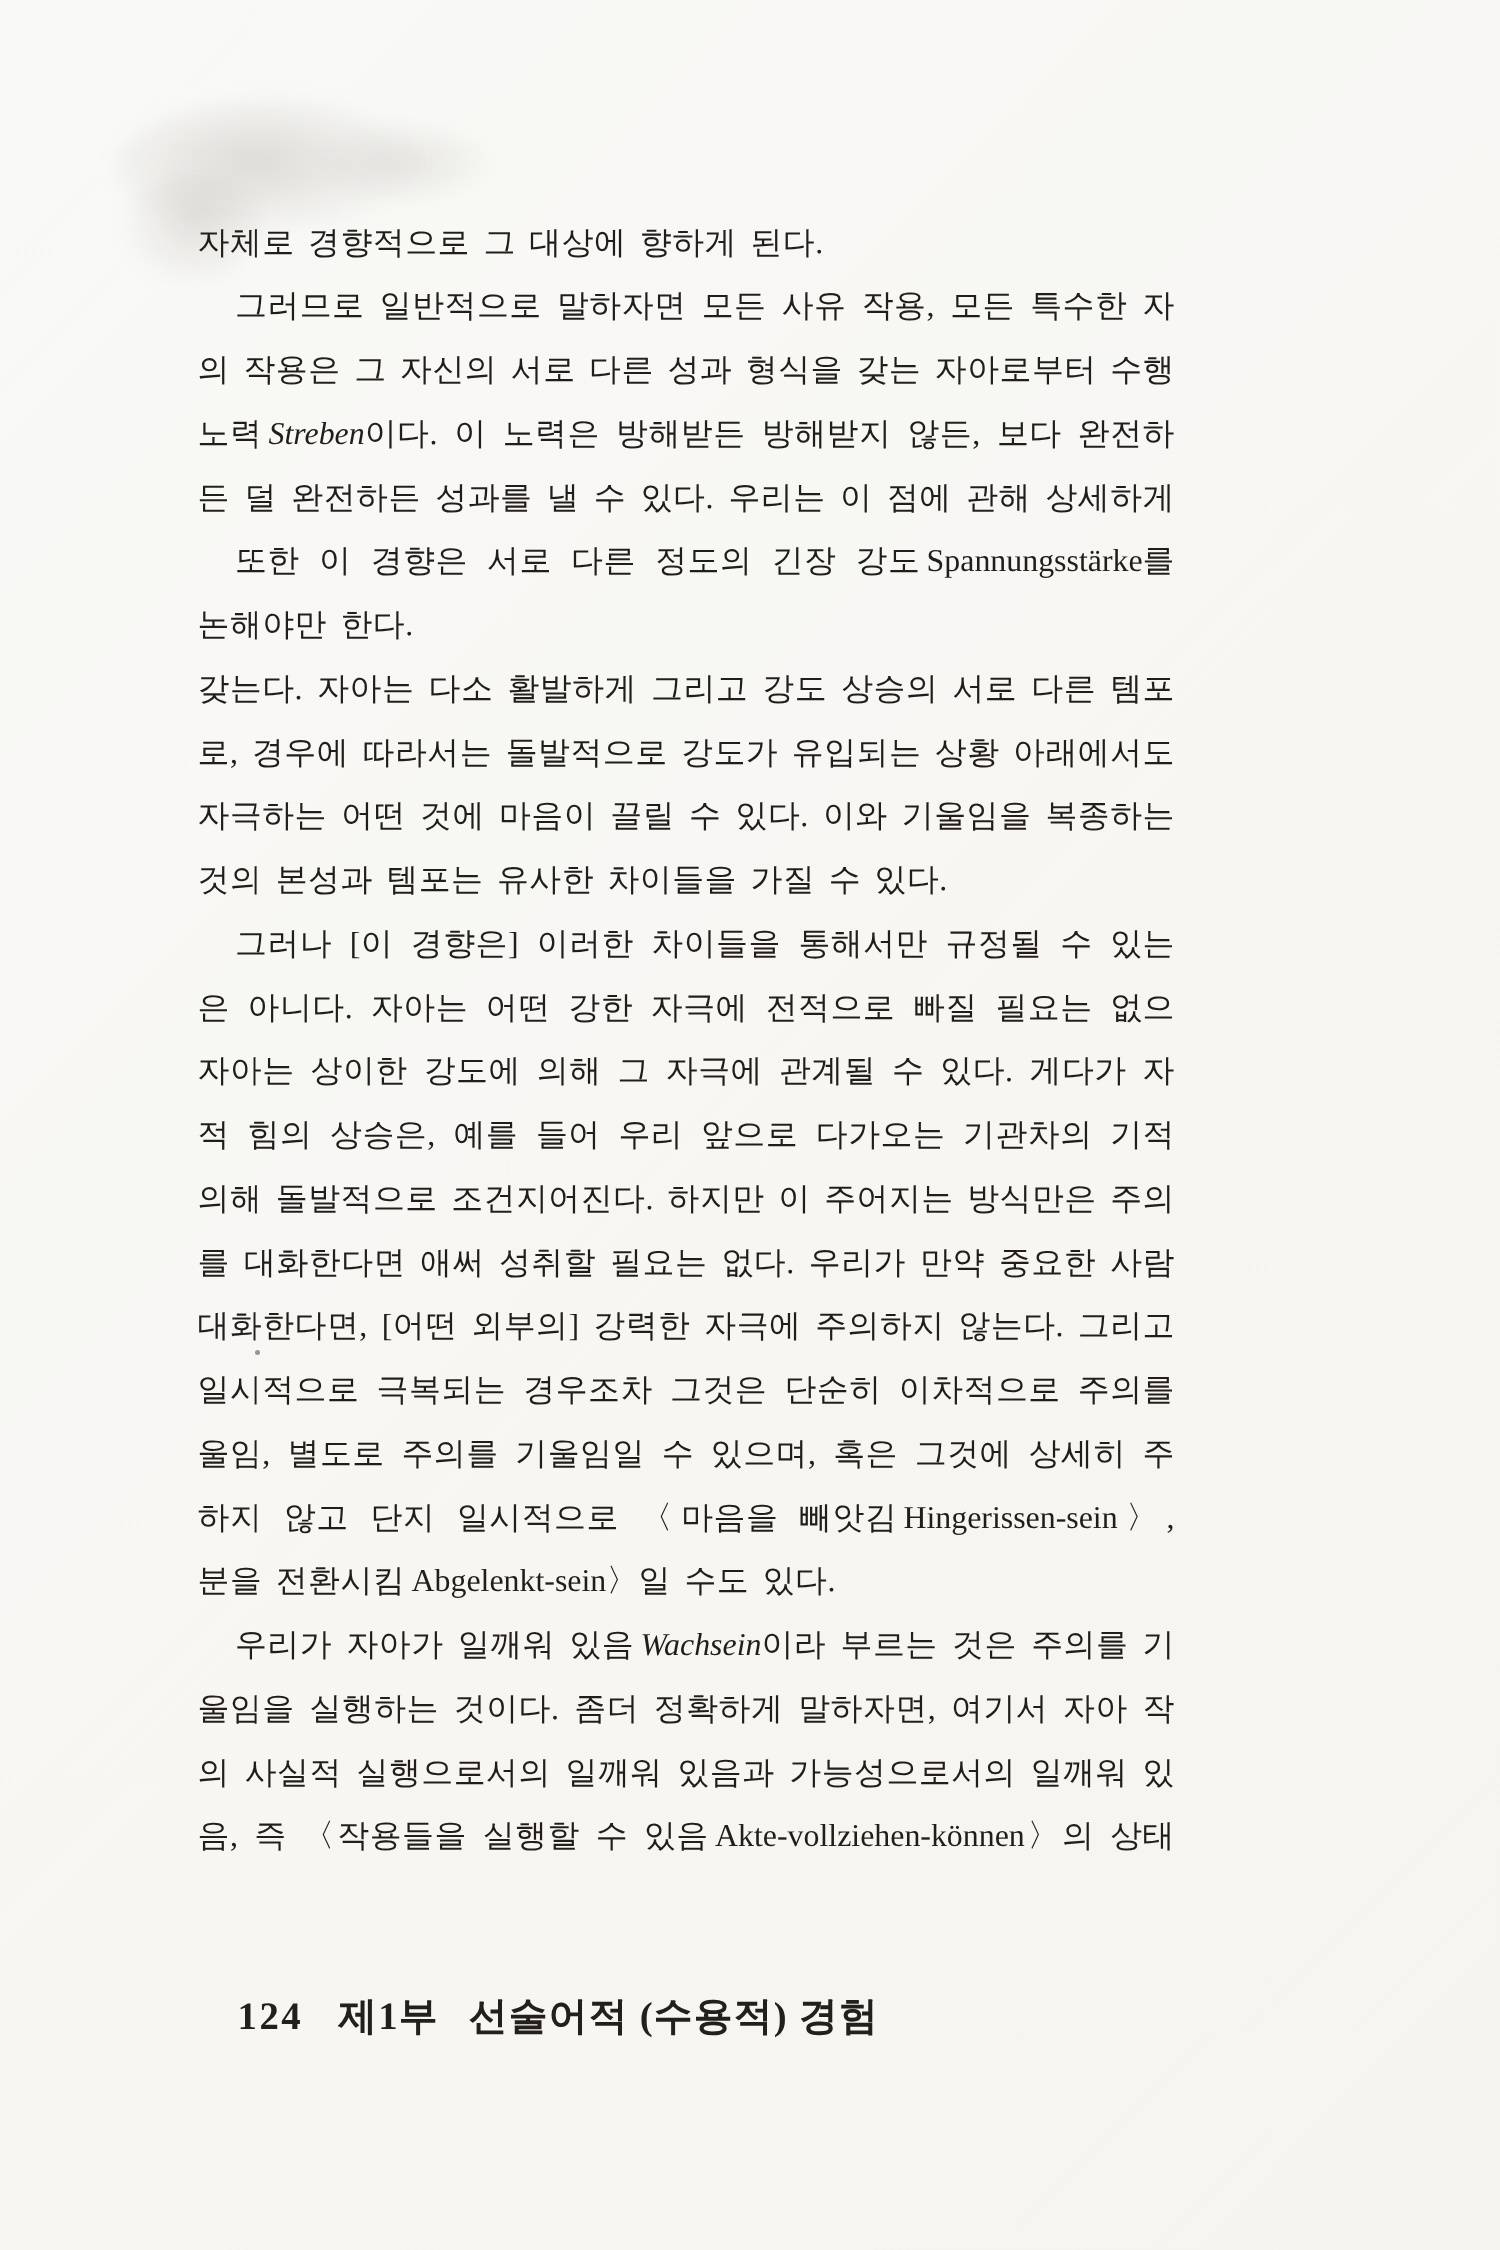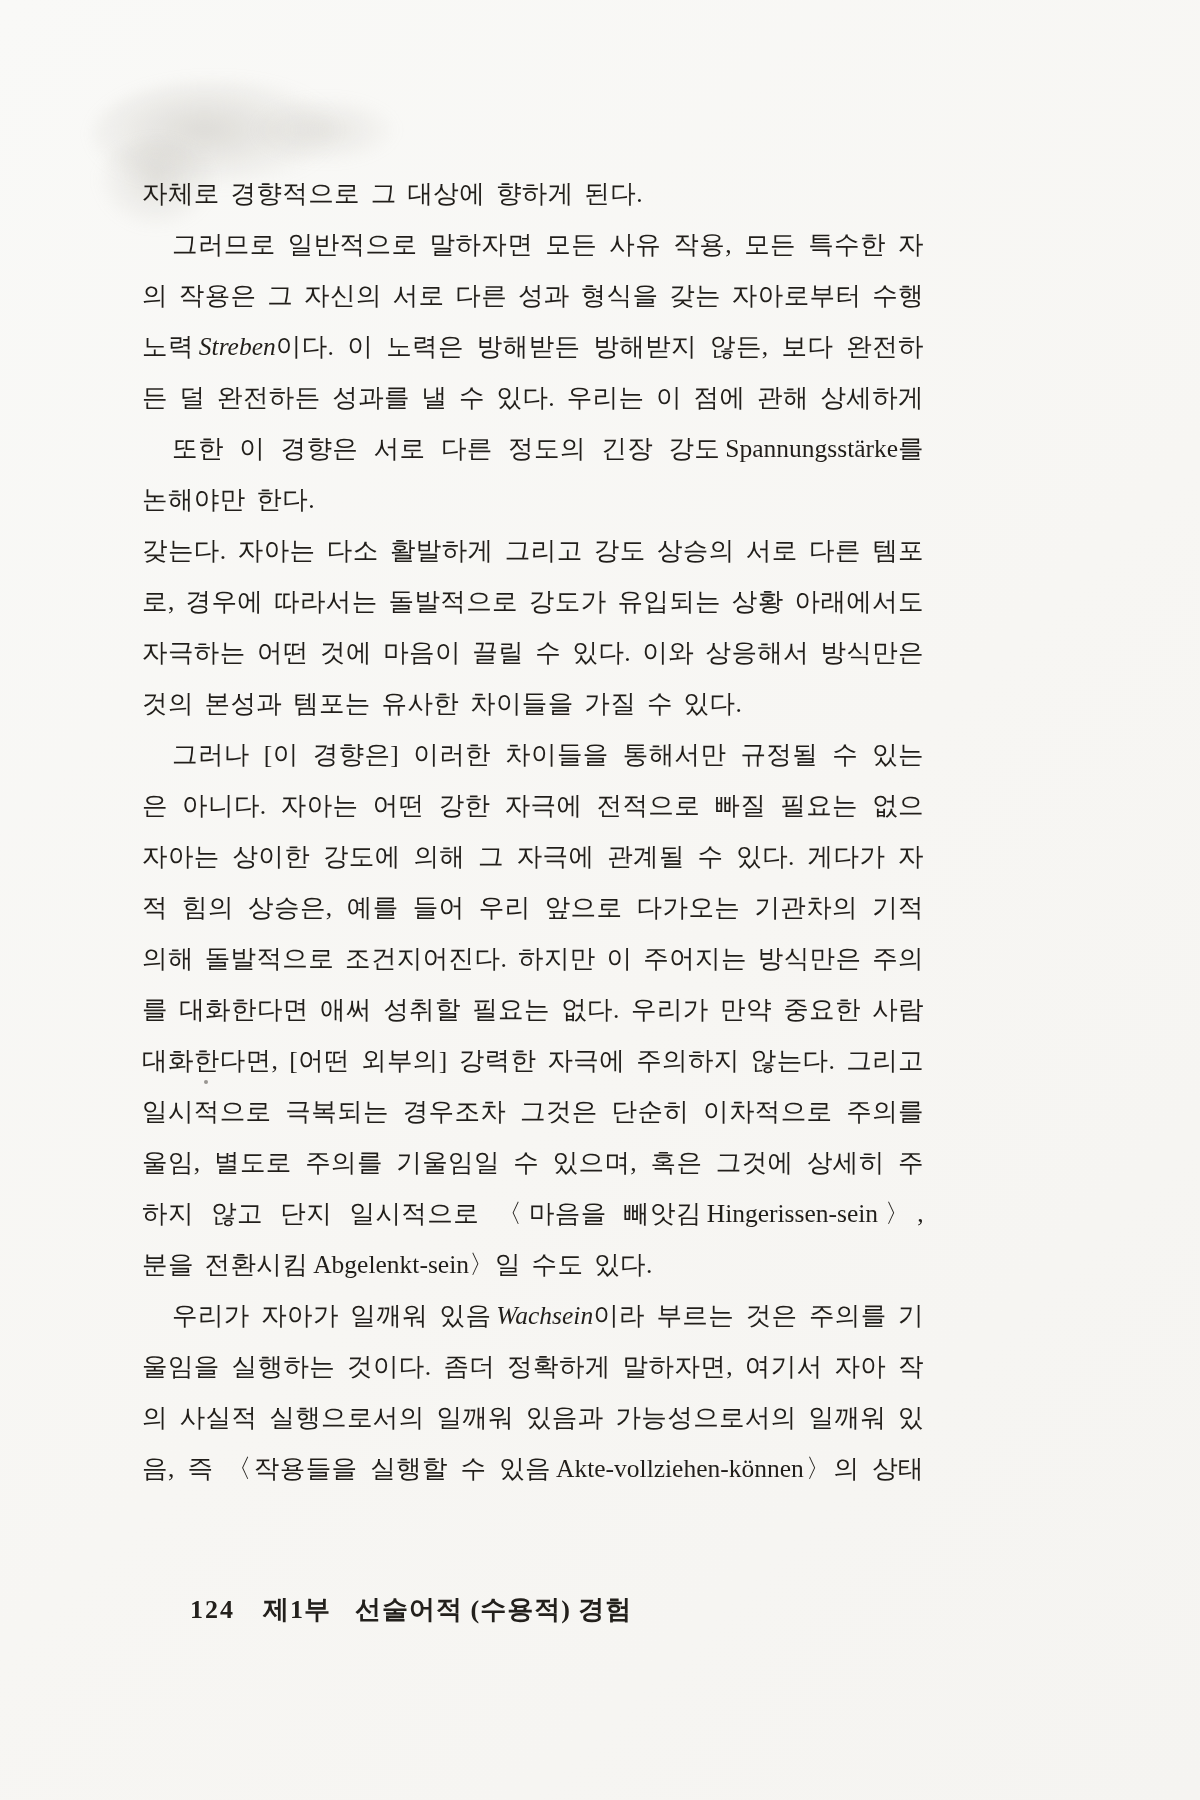--- a/index.html
+++ b/index.html
@@ -29,41 +29,41 @@
   .smudge-c {
     position: absolute; left: 250px; top: 95px; width: 150px; height: 70px;
     background: radial-gradient(ellipse at 50% 50%, rgba(180,176,168,0.25), rgba(180,176,168,0) 70%);
     filter: blur(6px); border-radius: 50%;
   }
   .speck {
     position: absolute; left: 204px; top: 1080px; width: 4px; height: 4px;
     background: #4a463f; border-radius: 50%; opacity: 0.55;
   }
   .textblock {
-    position: absolute; left: 142px; top: 168px; width: 782px;
+    position: absolute; left: 158px; top: 168px; width: 782px;
   }
   .line {
     height: 51px; line-height: 51px;
     font-size: 25.5px;
     letter-spacing: 0.4px;
     word-spacing: 4px;
     text-align: justify;
     text-align-last: left;
     white-space: normal;
     overflow: hidden;
     color: #211e1a;
   }
   .line.justify { text-align-last: justify; }
   .line.indent { text-indent: 30px; }
   .seg-k { }
   .seg-d  { font-family: "Liberation Serif", "DejaVu Serif", serif; margin-left: 5px; letter-spacing: 0px; }
   .seg-di { font-family: Liberation Serif, serif; margin-left: 5px; font-style: italic; letter-spacing: 0px; }
   .footer {
     position: absolute; left: 190px; top: 1592px;
-    font-size: 26px; font-weight: 600; letter-spacing: 1px;
+    font-size: 31px; font-weight: 600; letter-spacing: 1px;
     color: #23201c;
   }
   .footer .num  { margin-right: 28px; letter-spacing: 2px; }
   .footer .part { margin-right: 24px; }
 </style>
 </head>
 <body>
 
 <div class="page">
   <div class="smudge-a"></div>
@@ -74,21 +74,21 @@
   <main class="textblock" id="textblock">
       <div class="line"><span class="seg-k">자체로 경향적으로 그 대상에 향하게 된다.</span></div>
       <div class="line indent justify"><span class="seg-k">그러므로 일반적으로 말하자면 모든 사유 작용, 모든 특수한 자아</span></div>
       <div class="line justify"><span class="seg-k">의 작용은 그 자신의 서로 다른 성과 형식을 갖는 자아로부터 수행된</span></div>
       <div class="line justify"><span class="seg-k">노력</span><span class="seg-di">Streben</span><span class="seg-k">이다. 이 노력은 방해받든 방해받지 않든, 보다 완전하</span></div>
       <div class="line justify"><span class="seg-k">든 덜 완전하든 성과를 낼 수 있다. 우리는 이 점에 관해 상세하게</span></div>
       <div class="line indent justify"><span class="seg-k">또한 이 경향은 서로 다른 정도의 긴장 강도</span><span class="seg-d">Spannungsstärke</span><span class="seg-k">를</span></div>
       <div class="line"><span class="seg-k">논해야만 한다.</span></div>
       <div class="line justify"><span class="seg-k">갖는다. 자아는 다소 활발하게 그리고 강도 상승의 서로 다른 템포</span></div>
       <div class="line justify"><span class="seg-k">로, 경우에 따라서는 돌발적으로 강도가 유입되는 상황 아래에서도</span></div>
-      <div class="line justify"><span class="seg-k">자극하는 어떤 것에 마음이 끌릴 수 있다. 이와 상응해서 방식만은</span></div>
+      <div class="line justify"><span class="seg-k">자극하는 어떤 것에 마음이 끌릴 수 있다. 이와 기울임을 복종하는</span></div>
       <div class="line"><span class="seg-k">것의 본성과 템포는 유사한 차이들을 가질 수 있다.</span></div>
       <div class="line indent justify"><span class="seg-k">그러나 [이 경향은] 이러한 차이들을 통해서만 규정될 수 있는 것</span></div>
       <div class="line justify"><span class="seg-k">은 아니다. 자아는 어떤 강한 자극에 전적으로 빠질 필요는 없으며,</span></div>
       <div class="line justify"><span class="seg-k">자아는 상이한 강도에 의해 그 자극에 관계될 수 있다. 게다가 자극</span></div>
       <div class="line justify"><span class="seg-k">적 힘의 상승은, 예를 들어 우리 앞으로 다가오는 기관차의 기적 소</span></div>
       <div class="line justify"><span class="seg-k">의해 돌발적으로 조건지어진다. 하지만 이 주어지는 방식만은 주의</span></div>
       <div class="line justify"><span class="seg-k">를 대화한다면 애써 성취할 필요는 없다. 우리가 만약 중요한 사람과</span></div>
       <div class="line justify"><span class="seg-k">대화한다면, [어떤 외부의] 강력한 자극에 주의하지 않는다. 그리고</span></div>
       <div class="line justify"><span class="seg-k">일시적으로 극복되는 경우조차 그것은 단순히 이차적으로 주의를 기</span></div>
       <div class="line justify"><span class="seg-k">울임, 별도로 주의를 기울임일 수 있으며, 혹은 그것에 상세히 주의</span></div>

